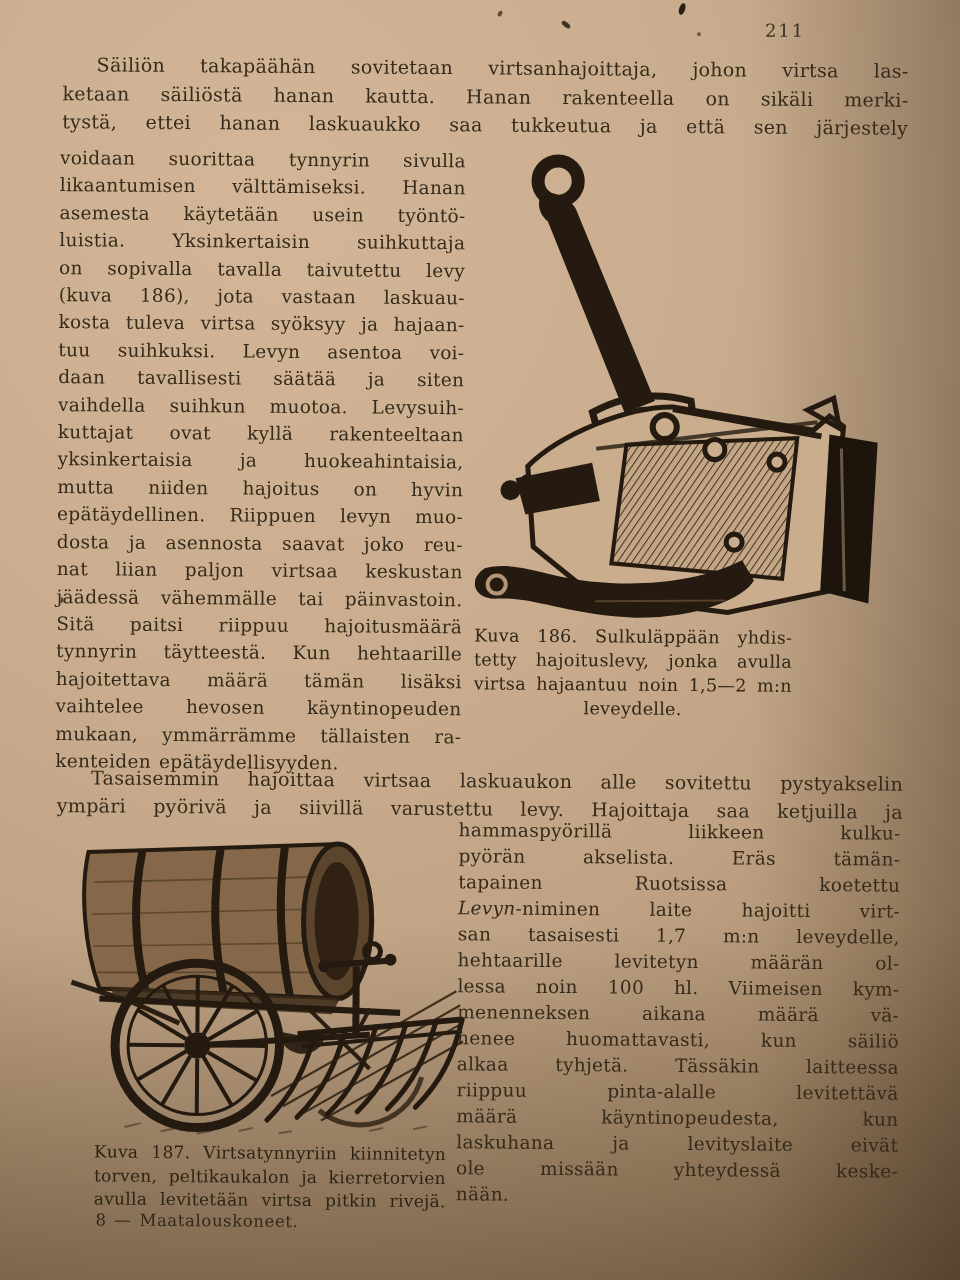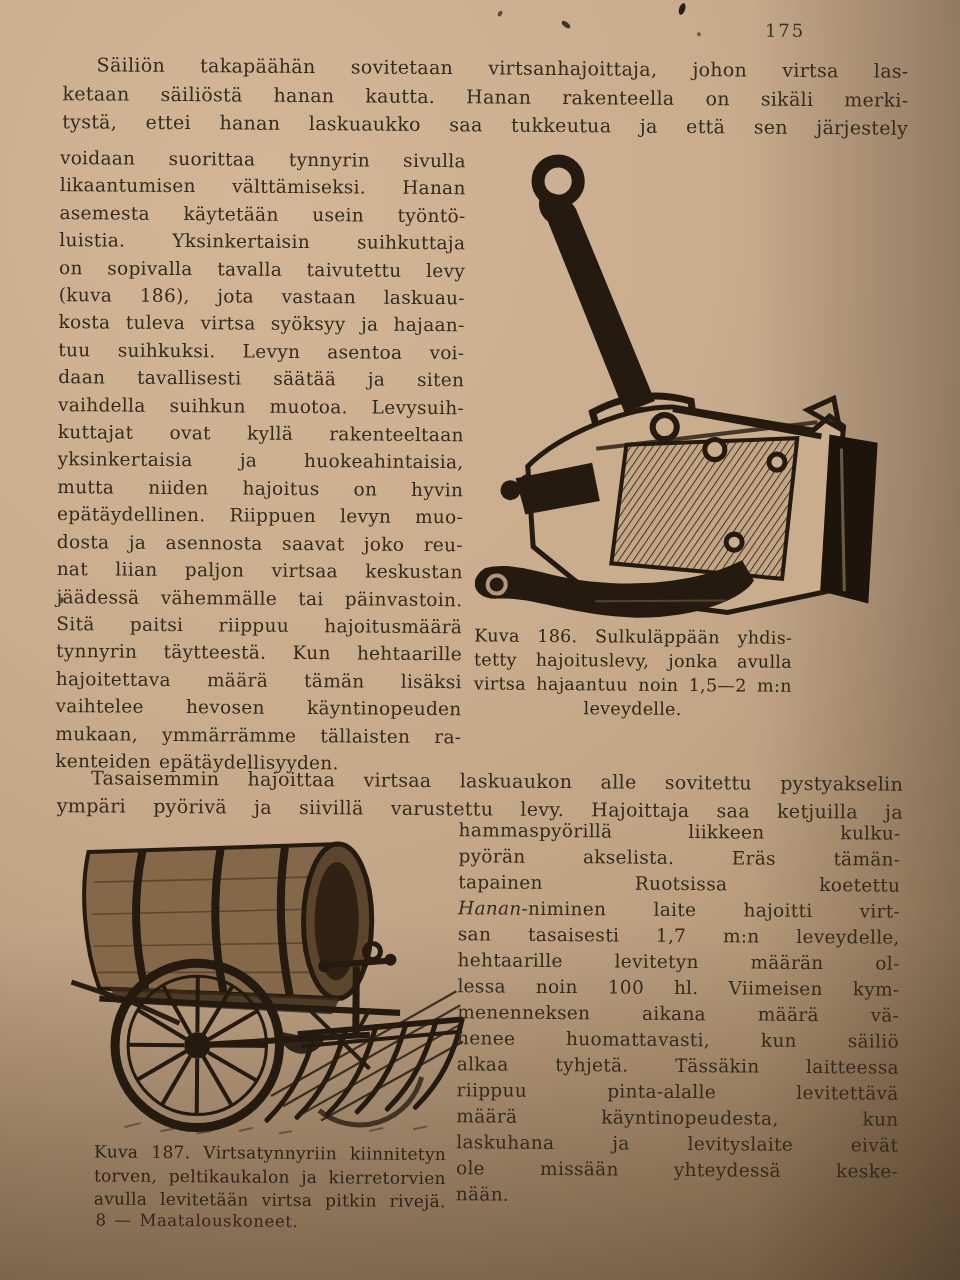--- a/index.html
+++ b/index.html
@@ -28,21 +28,21 @@
   .fig{position:absolute;}
   .speck{position:absolute;background:#2a1f12;border-radius:50%;}
   i{font-style:italic;}
 </style>
 </head>
 <body>
 
 <div class="page">
   <div class="rot">
 
-    <div class="txt pagenum">175</div>
+    <div class="txt pagenum">211</div>
 
     <div class="speck" style="left:497px;top:9px;width:4px;height:6px;transform:rotate(30deg);opacity:.7"></div>
     <div class="speck" style="left:560px;top:20px;width:10px;height:5px;transform:rotate(38deg);opacity:.85"></div>
     <div class="speck" style="left:678px;top:0px;width:6px;height:12px;transform:rotate(18deg)"></div>
     <div class="speck" style="left:696px;top:29px;width:4px;height:4px;opacity:.6"></div>
     <div class="speck" style="left:64px;top:599px;width:3px;height:6px;opacity:.7"></div>
 
     <div class="txt intro">
       <div class="line indent1">Säiliön takapäähän sovitetaan virtsanhajoittaja, johon virtsa las-</div>
       <div class="line">ketaan säiliöstä hanan kautta. Hanan rakenteella on sikäli merki-</div>
@@ -177,21 +177,21 @@
 
       <path d="M202,258 L386,152 M214,268 L390,166 M232,276 L392,184 M252,282 L393,202" stroke="#2a1e12" stroke-width="2.2" fill="none" opacity="0.85"></path>
 
       <path d="M56,290 l16,-4 M92,294 l14,-3 M128,296 l15,-3 M170,293 l14,-3 M210,295 l13,-2 M300,292 l14,-3 M344,290 l14,-3" stroke="#3a2b19" stroke-width="2" fill="none" opacity="0.55"></path>
     </svg>
 
     <div class="txt rightcol">
       <div class="line">hammaspyörillä liikkeen kulku-</div>
       <div class="line">pyörän akselista. Eräs tämän-</div>
       <div class="line">tapainen Ruotsissa koetettu</div>
-      <div class="line"><i>Hanan</i><span>-niminen laite hajoitti virt-</span></div>
+      <div class="line"><i>Levyn</i><span>-niminen laite hajoitti virt-</span></div>
       <div class="line">san tasaisesti 1,7 m:n leveydelle,</div>
       <div class="line">hehtaarille levitetyn määrän ol-</div>
       <div class="line">lessa noin 100 hl. Viimeisen kym-</div>
       <div class="line">menenneksen aikana määrä vä-</div>
       <div class="line">henee huomattavasti, kun säiliö</div>
       <div class="line">alkaa tyhjetä. Tässäkin laitteessa</div>
       <div class="line">riippuu pinta-alalle levitettävä</div>
       <div class="line">määrä käyntinopeudesta, kun</div>
       <div class="line">laskuhana ja levityslaite eivät</div>
       <div class="line">ole missään yhteydessä keske-</div>

